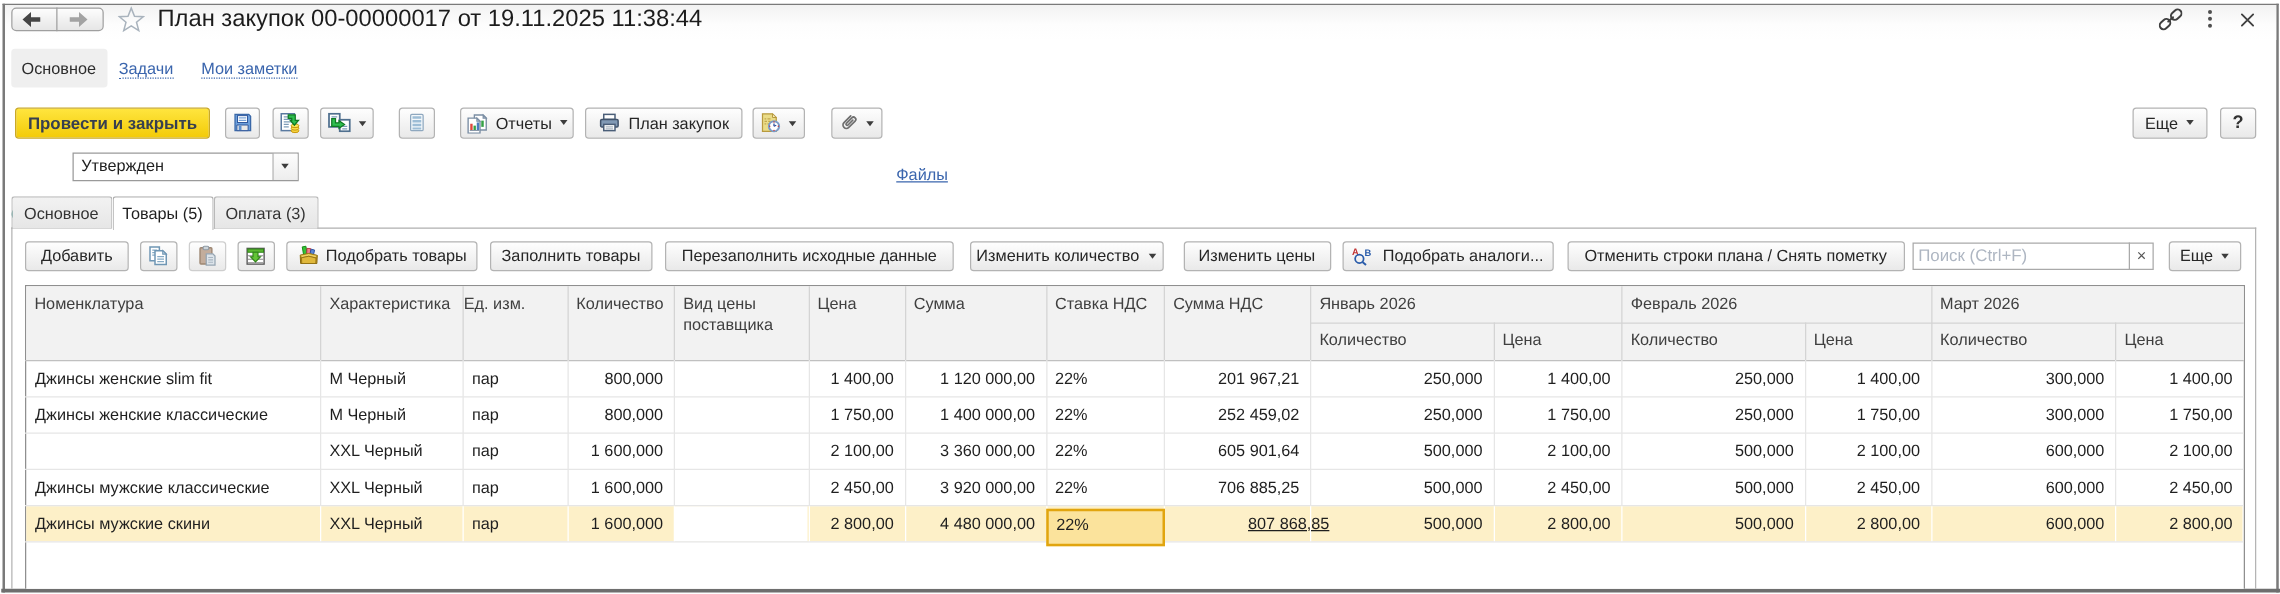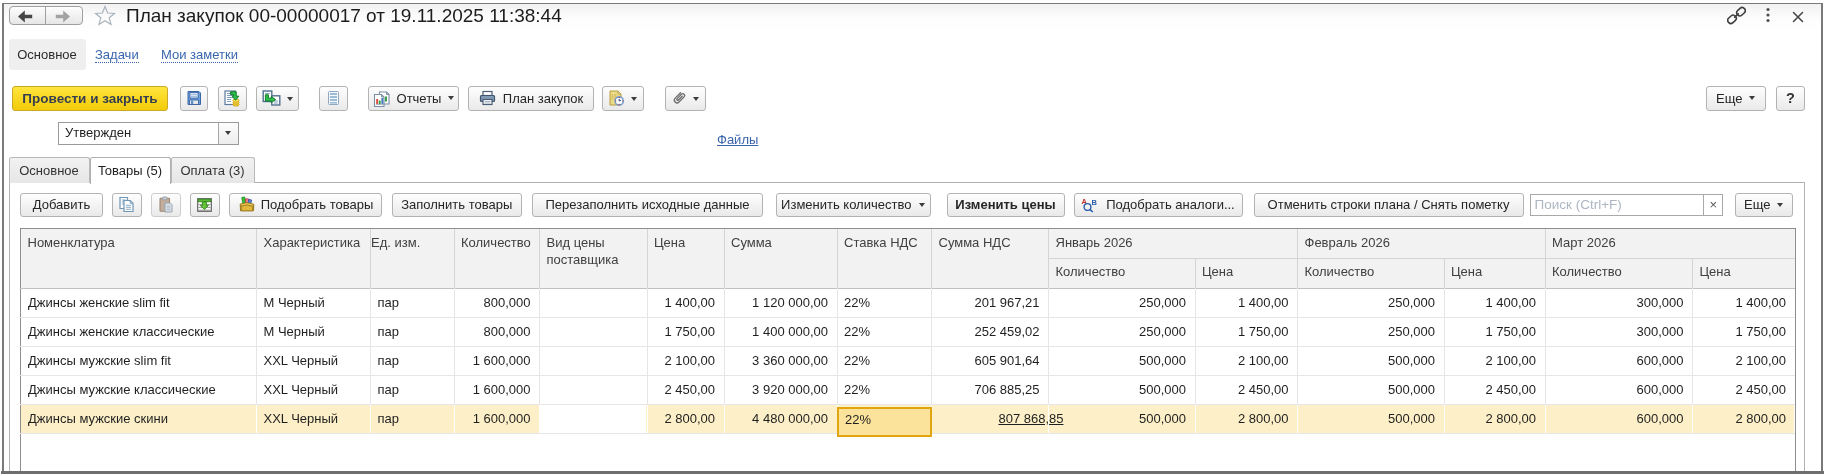--- a/index.html
+++ b/index.html
@@ -209,21 +209,21 @@
 <path d="M3.2 10.2 L9 9 L14.8 10.4 L14.6 14.8 L3.4 14.8 Z" fill="#e0b83c" stroke="#8a6a10" stroke-width="0.6"></path>
 </svg>
       <span style="margin-left:5px;">Подобрать товары</span>
     </div>
 <div class="btn" style="position:absolute;left:391.5px;top:192.5px;width:130.5px;height:24px;">Заполнить товары</div>
 <div class="btn" style="position:absolute;left:532px;top:192.5px;width:231px;height:24px;">Перезаполнить исходные данные</div>
 <div class="btn" style="position:absolute;left:775.5px;top:192.5px;width:155.5px;height:24px;">
       <span style="margin-right:8px;">Изменить количество</span>
       <span style="display:inline-block;width:0;height:0;border-left:3.5px solid transparent;border-right:3.5px solid transparent;border-top:4.5px solid #3c3c3c;vertical-align:middle;"></span>
     </div>
-<div class="btn" style="position:absolute;left:946.5px;top:192.5px;width:118px;height:24px;font-weight:bold;">Изменить цены</div>
+<div class="btn" style="position:absolute;left:946.5px;top:192.5px;width:118px;height:24px;">Изменить цены</div>
 <div class="btn" style="position:absolute;left:1073.5px;top:192.5px;width:169px;height:24px;">
       <svg width="18" height="16" viewBox="0 0 18 16" style="">
 <text x="0.5" y="7" font-family="Liberation Sans,sans-serif" font-size="7.5" font-weight="bold" fill="#c03030">A</text>
 <text x="10.5" y="8" font-family="Liberation Sans,sans-serif" font-size="7.5" font-weight="bold" fill="#2a5caa">B</text>
 <circle cx="6.5" cy="10" r="3.4" fill="none" stroke="#2a5caa" stroke-width="1.4"></circle>
 <line x1="9" y1="12.6" x2="11.8" y2="15" stroke="#2a5caa" stroke-width="1.6"></line>
 </svg>
       <span style="margin-left:7px;">Подобрать аналоги...</span>
     </div>
 <div class="btn" style="position:absolute;left:1253.5px;top:192.5px;width:270px;height:24px;">Отменить строки плана / Снять пометку</div>
@@ -330,21 +330,20 @@
 <div class="cell" style="left:646.5px;top:317px;width:68.5px;text-align:right;">1 750,00</div>
 <div class="cell" style="left:723.5px;top:317px;width:104.5px;text-align:right;">1 400 000,00</div>
 <div class="cell" style="left:844px;top:317px;">22%</div>
 <div class="cell" style="left:931px;top:317px;width:108.5px;text-align:right;">252 459,02</div>
 <div class="cell" style="left:1048px;top:317px;width:138px;text-align:right;">250,000</div>
 <div class="cell" style="left:1194.5px;top:317px;width:94px;text-align:right;">1 750,00</div>
 <div class="cell" style="left:1297px;top:317px;width:138px;text-align:right;">250,000</div>
 <div class="cell" style="left:1443.5px;top:317px;width:92.5px;text-align:right;">1 750,00</div>
 <div class="cell" style="left:1544.5px;top:317px;width:139px;text-align:right;">300,000</div>
 <div class="cell" style="left:1692px;top:317px;width:94px;text-align:right;">1 750,00</div>
-<div class="cell" style="left:28px;top:346px;">Джинсы мужские slim fit</div>
 <div class="cell" style="left:263.5px;top:346px;">XXL Черный</div>
 <div class="cell" style="left:377.5px;top:346px;">пар</div>
 <div class="cell" style="left:453.5px;top:346px;width:77px;text-align:right;">1 600,000</div>
 <div class="cell" style="left:646.5px;top:346px;width:68.5px;text-align:right;">2 100,00</div>
 <div class="cell" style="left:723.5px;top:346px;width:104.5px;text-align:right;">3 360 000,00</div>
 <div class="cell" style="left:844px;top:346px;">22%</div>
 <div class="cell" style="left:931px;top:346px;width:108.5px;text-align:right;">605 901,64</div>
 <div class="cell" style="left:1048px;top:346px;width:138px;text-align:right;">500,000</div>
 <div class="cell" style="left:1194.5px;top:346px;width:94px;text-align:right;">2 100,00</div>
 <div class="cell" style="left:1297px;top:346px;width:138px;text-align:right;">500,000</div>

